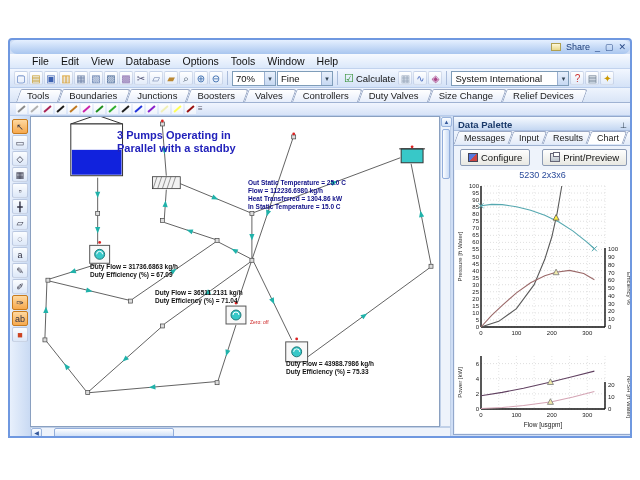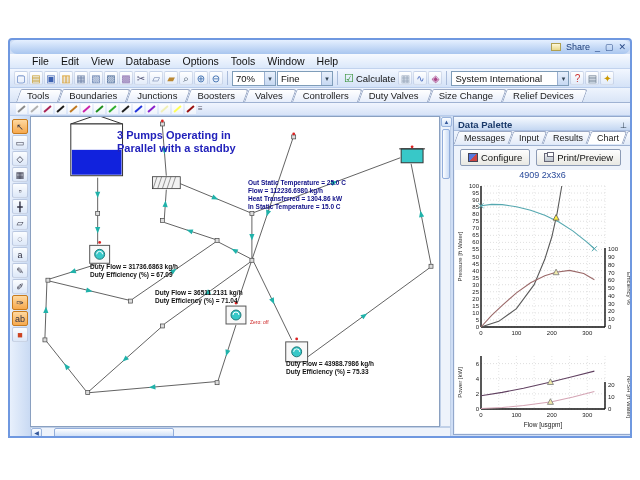--- a/index.html
+++ b/index.html
@@ -86,21 +86,21 @@
   #panel-title { font-size:9.5px; font-weight:bold; color:#1a3a6a; }
   #pin-btn { font-size:8px; color:#345; }
   #panel-tabs { height:15px; display:flex; padding-left:2px;
     border-bottom:1px solid #9fb2d2; background:linear-gradient(#eef4fd,#dde8f8); }
   .ptab { position:relative; height:13px; padding:0 6px 0 8px; font-size:9px; color:#222;
     display:flex; align-items:center; white-space:nowrap; }
   .ptab::before { content:""; position:absolute; inset:0; background:linear-gradient(#fbfcfe,#e4ecf9);
     border:1px solid #9aa8c4; border-bottom:none; transform:skewX(-20deg); border-radius:2px 3px 0 0; }
   .ptab.active::before { background:#ffffff; }
   .ptab > span { position:relative; }
-  #panel-buttons { height:22px; display:flex; align-items:center; gap:6px; padding:2px 6px;
+  #panel-buttons { height:22px; display:flex; align-items:center; gap:12px; padding:2px 6px;
     background:#eef3fb; }
   .pbtn { height:17px; display:flex; align-items:center; gap:3px; font-size:9.5px; color:#111;
     padding:0 7px; background:linear-gradient(#fefefe,#e8e8e2); border:1px solid #8c9bb5; border-radius:2px; }
   .pbtn .bicon { width:10px; height:9px; }
   #cfg-icon { background:linear-gradient(135deg,#5577dd 50%,#cc4444 50%); border:1px solid #445; }
   #prn-icon { background:linear-gradient(#f0f0f0,#b9c2cc); border:1px solid #667;
     position:relative; }
   #prn-icon::after { content:""; position:absolute; left:2px; top:-2px; width:5px; height:3px; background:#fff; border:1px solid #667; }
   #panel-content { position:absolute; left:1px; right:1px; top:53px; bottom:1px; background:#ffffff; }
   #chart-title { text-align:center; font-size:9px; color:#2a4a9a; height:11px; }
@@ -415,21 +415,21 @@
       <span class="pbtn">
         <span class="bicon" id="cfg-icon"></span>
         <span>Configure</span>
       </span>
       <span class="pbtn">
         <span class="bicon" id="prn-icon"></span>
         <span>Print/Preview</span>
       </span>
     </div>
     <div id="panel-content">
-      <div id="chart-title">4909 2x3x6</div>
+      <div id="chart-title">5230 2x3x6</div>
       <svg id="chart1" class="chartbox" width="176" height="168">
           <line x1="26" y1="146" x2="150" y2="146" stroke="#c9c9c9" stroke-width="0.6" stroke-dasharray="1 2"></line>
           <text x="24" y="148" text-anchor="end" font-size="6" fill="#222">0</text>
           <line x1="26" y1="138.95" x2="150" y2="138.95" stroke="#c9c9c9" stroke-width="0.6" stroke-dasharray="1 2"></line>
           <text x="24" y="140.95" text-anchor="end" font-size="6" fill="#222">5</text>
           <line x1="26" y1="131.9" x2="150" y2="131.9" stroke="#c9c9c9" stroke-width="0.6" stroke-dasharray="1 2"></line>
           <text x="24" y="133.9" text-anchor="end" font-size="6" fill="#222">10</text>
           <line x1="26" y1="124.85" x2="150" y2="124.85" stroke="#c9c9c9" stroke-width="0.6" stroke-dasharray="1 2"></line>
           <text x="24" y="126.85" text-anchor="end" font-size="6" fill="#222">15</text>
           <line x1="26" y1="117.8" x2="150" y2="117.8" stroke="#c9c9c9" stroke-width="0.6" stroke-dasharray="1 2"></line>

